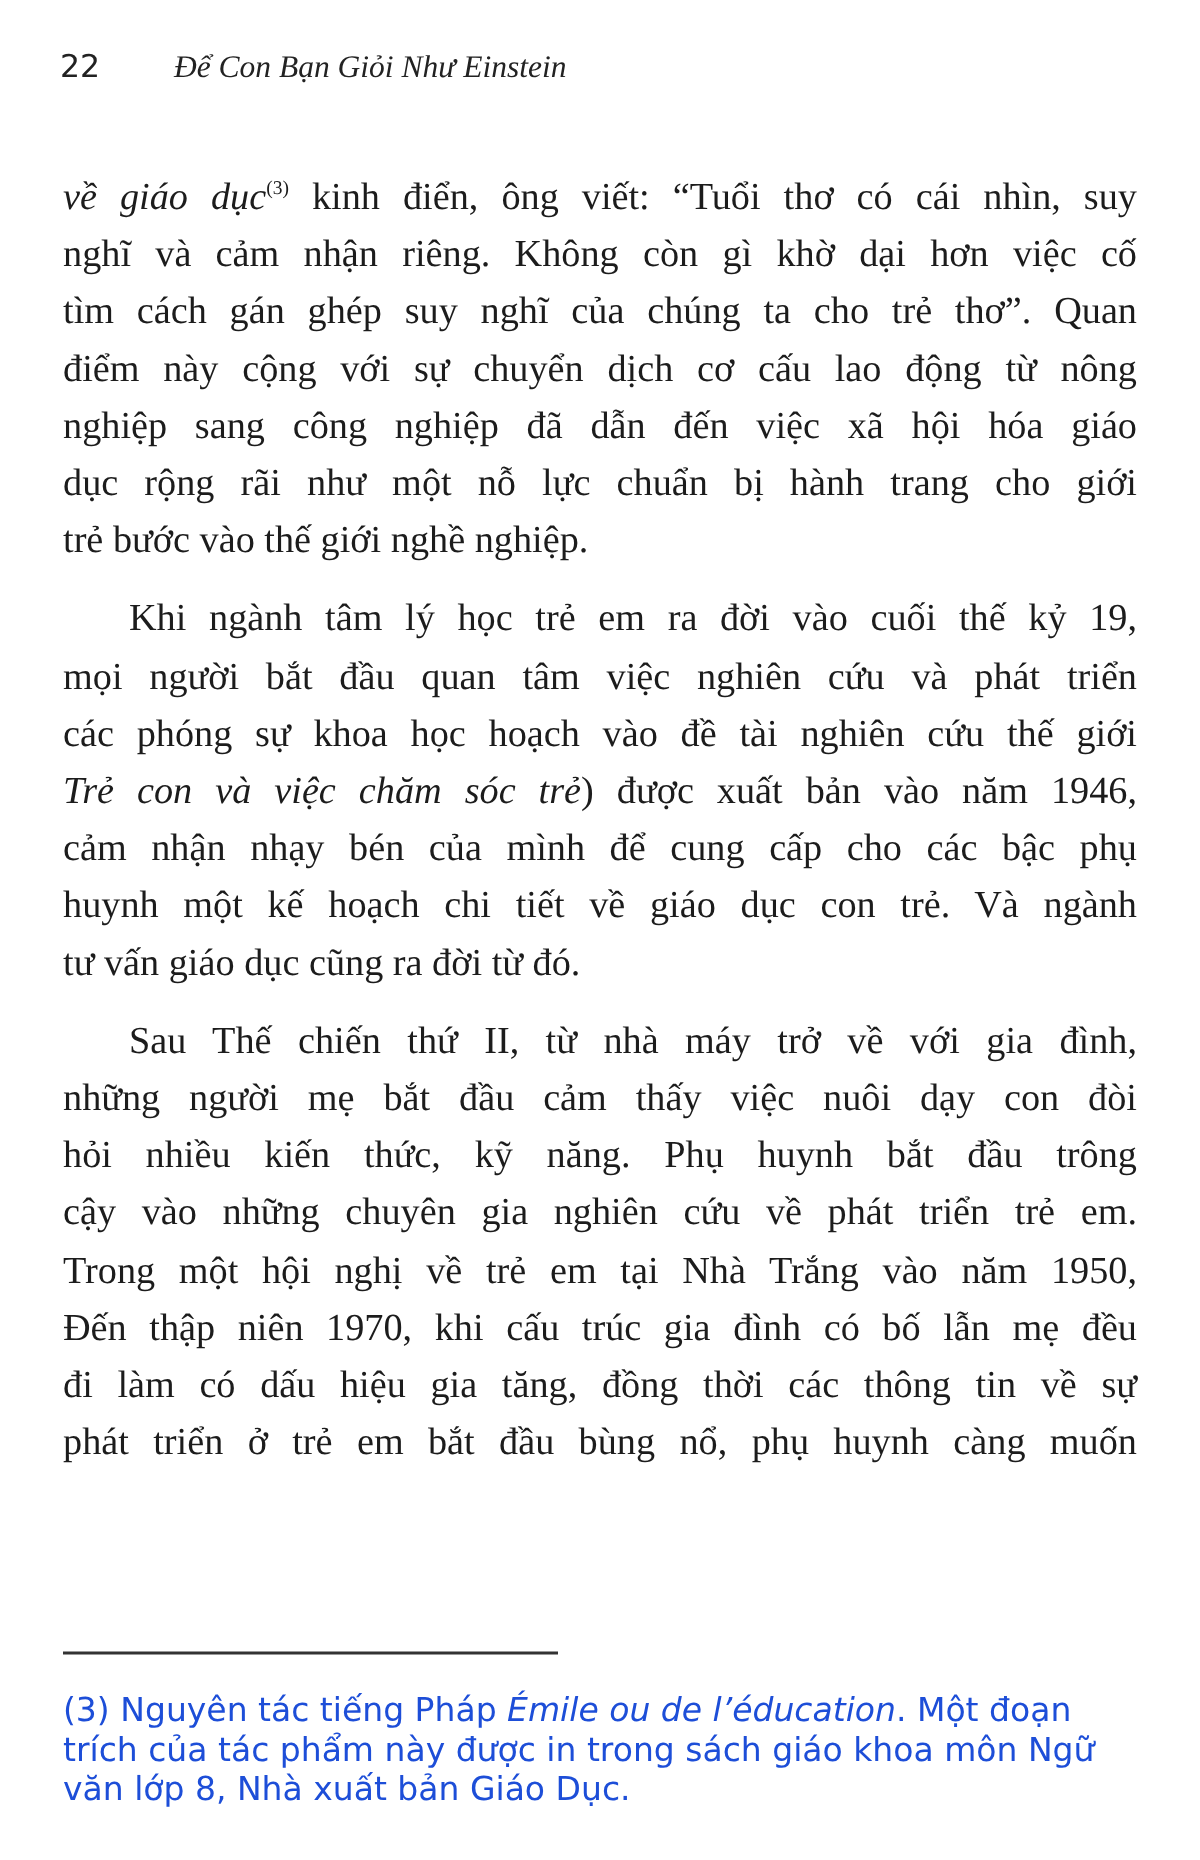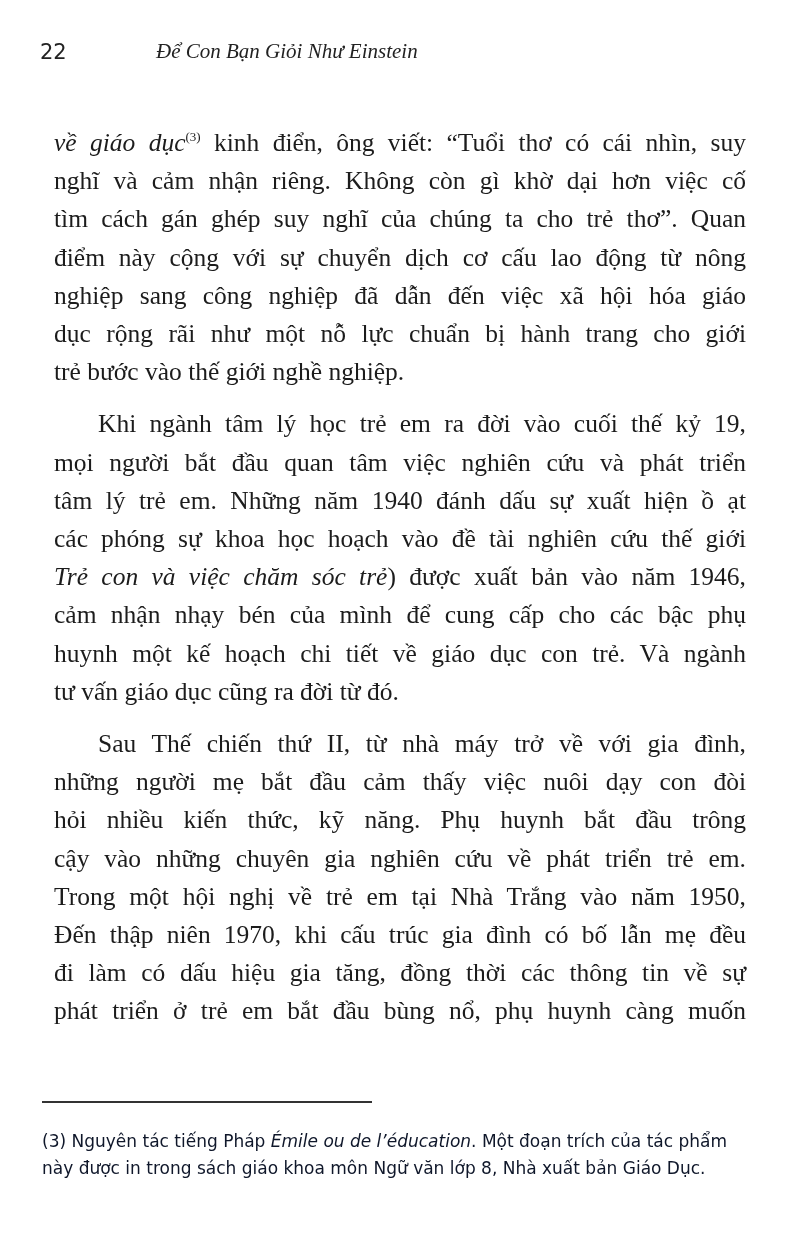--- a/index.html
+++ b/index.html
@@ -2,45 +2,45 @@
 <html><head>
   <meta charset="utf-8">
   <style>
     html, body { margin: 0; padding: 0; background: #ffffff; }
     body {
       width: 800px; height: 1240px; position: relative; overflow: hidden;
       color: #1c1c1c;
     }
     .header {
       position: absolute; top: 24px; left: 40px; height: 40px;
-      display: flex; align-items: flex-end;
-      font-family: "DejaVu Sans", sans-serif; font-size: 21px; color: #222; gap: 40px;
+      display: flex; align-items: center;
+      font-family: "DejaVu Sans", sans-serif; font-size: 21px; color: #222;
     }
     .page-number { width: 76px; }
     .running-title { font-style: italic; font-family: Liberation Serif, serif; }
     .body-text {
       position: absolute; top: 112px; left: 42px; width: 716px;
       font-family: "Liberation Serif", serif;
       font-size: 25.5px;
       line-height: 38.2px;
     }
-    .para { margin: 12px; }
+    .para { margin: 0; }
     .para + .para { margin-top: 14px; }
     .line { display: block; white-space: nowrap; text-align: justify; text-align-last: justify; }
     .line.last { text-align-last: left; }
     .line.indent { padding-left: 44px; }
     .it { font-style: italic; }
     sup { font-size: 13px; vertical-align: 10px; line-height: 0; }
     .rule {
       position: absolute; top: 1101px; left: 42px; width: 330px; height: 2px; background: #333;
     }
     .footnote {
       position: absolute; top: 1128px; left: 42px; width: 716px;
-      font-family: "DejaVu Sans", sans-serif; font-size: 17px; line-height: 26.5px;
-      color: #0f172a;
+      font-family: "DejaVu Sans", sans-serif; font-size: 22px; line-height: 26.5px;
+      color: #1d4ed8;
     }
   </style>
 </head>
 <body>
 
 <div class="header">
   <span class="page-number">22</span>
   <span class="running-title">Để Con Bạn Giỏi Như Einstein</span>
 </div>
 
@@ -52,21 +52,20 @@
     <span class="line">tìm cách gán ghép suy nghĩ của chúng ta cho trẻ thơ”. Quan</span>
     <span class="line">điểm này cộng với sự chuyển dịch cơ cấu lao động từ nông</span>
     <span class="line">nghiệp sang công nghiệp đã dẫn đến việc xã hội hóa giáo</span>
     <span class="line">dục rộng rãi như một nỗ lực chuẩn bị hành trang cho giới</span>
     <span class="line last">trẻ bước vào thế giới nghề nghiệp.</span>
   </p>
 
   <p class="para">
     <span class="line indent">Khi ngành tâm lý học trẻ em ra đời vào cuối thế kỷ 19,</span>
     <span class="line">mọi người bắt đầu quan tâm việc nghiên cứu và phát triển</span>
-    <span class="line">tâm lý trẻ em. Những năm 1940 đánh dấu sự xuất hiện ồ ạt</span>
     <span class="line">các phóng sự khoa học hoạch vào đề tài nghiên cứu thế giới</span>
     <span class="line"><span class="it">Trẻ con và việc chăm sóc trẻ</span><span>) được xuất bản vào năm 1946,</span></span>
     <span class="line">cảm nhận nhạy bén của mình để cung cấp cho các bậc phụ</span>
     <span class="line">huynh một kế hoạch chi tiết về giáo dục con trẻ. Và ngành</span>
     <span class="line last">tư vấn giáo dục cũng ra đời từ đó.</span>
   </p>
 
   <p class="para">
     <span class="line indent">Sau Thế chiến thứ II, từ nhà máy trở về với gia đình,</span>
     <span class="line">những người mẹ bắt đầu cảm thấy việc nuôi dạy con đòi</span>

